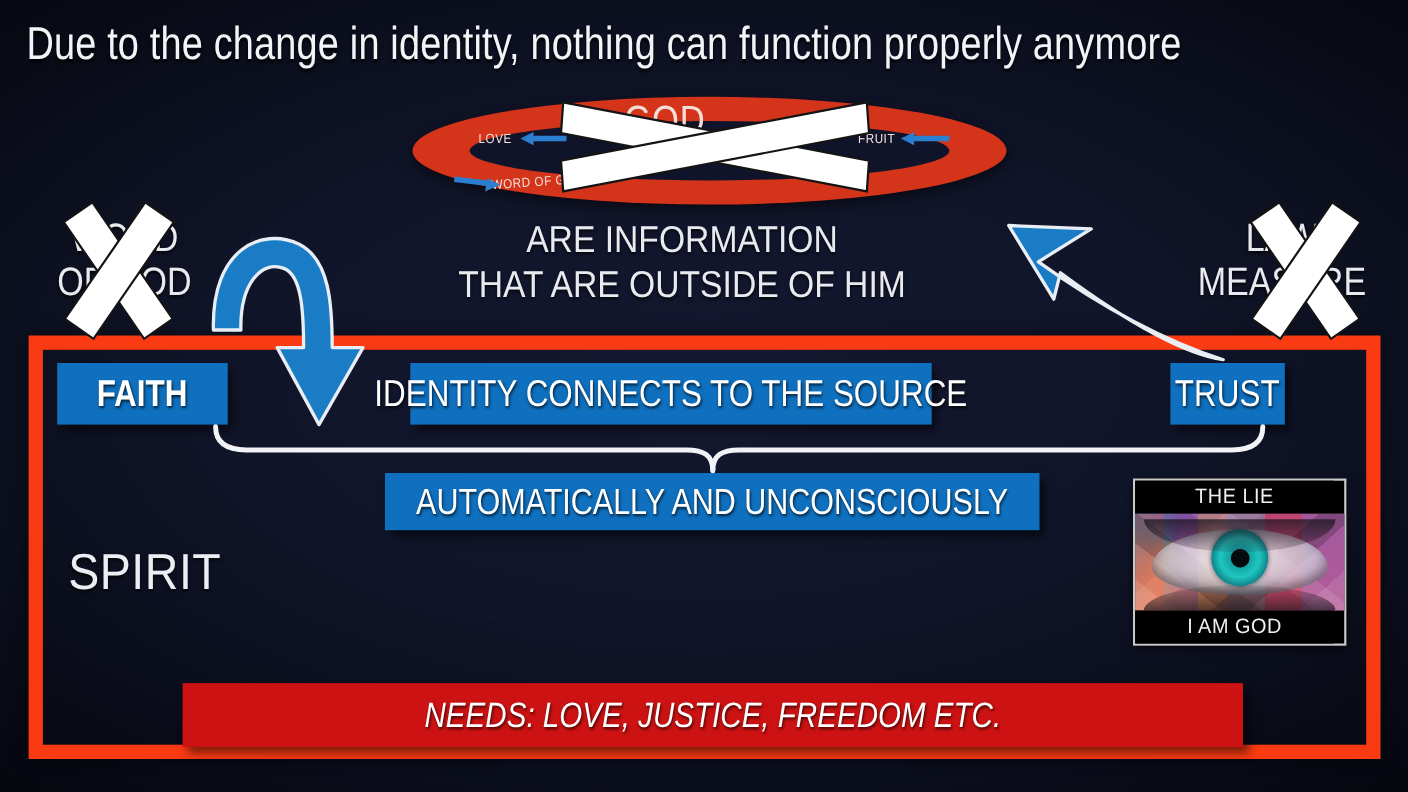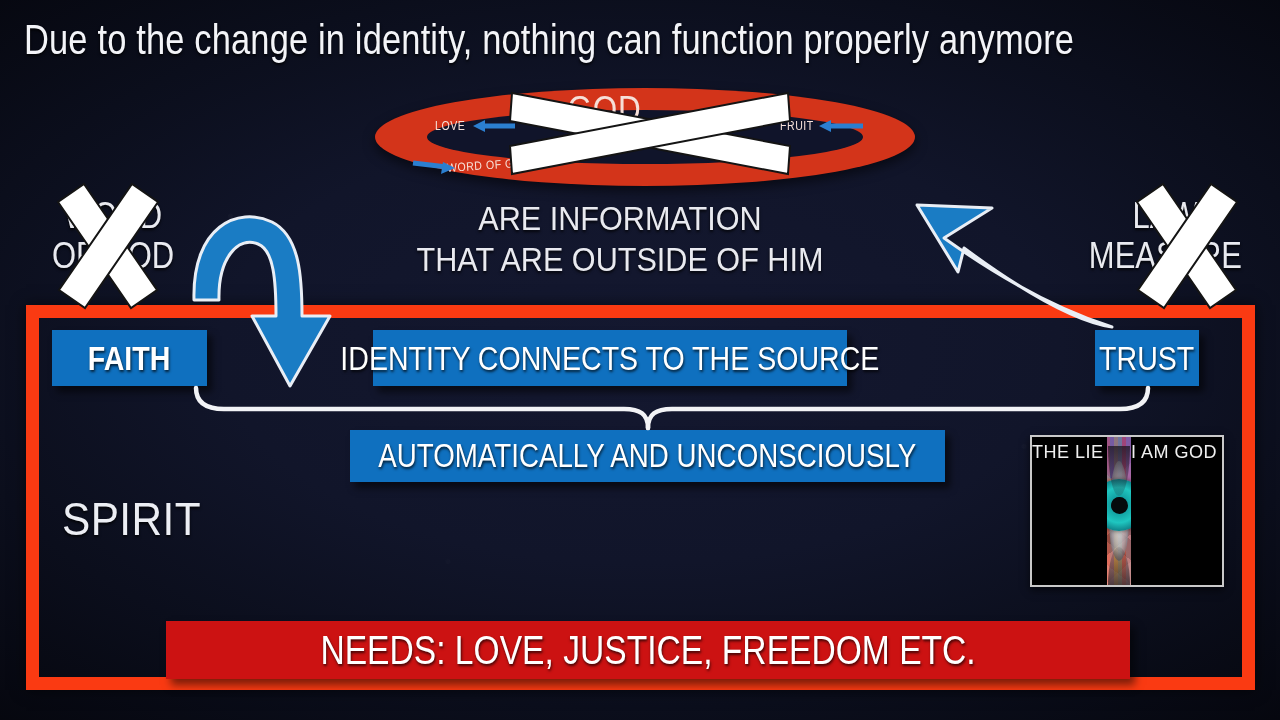--- a/index.html
+++ b/index.html
@@ -149,21 +149,21 @@
     align-items: center;
     justify-content: center;
     text-shadow: 1px 2px 3px rgba(0,0,0,.75);
     box-shadow: 5px 6px 7px rgba(0,0,0,.55);
     white-space: nowrap;
   }
   .bluebox span { transform: scaleX(0.84); display: inline-block; }
 
   #box-faith   { left: 52px;  top: 330px; width: 155px; height: 56px; font-size: 34px; font-weight: bold; }
   #box-identity{ left: 373px; top: 330px; width: 474px; height: 56px; font-size: 34px; }
-  #box-trust   { left: 1095px;top: 330px; width: 104px; height: 56px; font-size: 34px; }
+  #box-trust   { left: 1064px;top: 330px; width: 104px; height: 56px; font-size: 34px; }
   #box-auto    { left: 350px; top: 430px; width: 595px; height: 52px; font-size: 33px; }
 
   
   #spirit {
     position: absolute;
     left: 62px;
     top: 492px;
     font-size: 46px;
     letter-spacing: .5px;
     color: #eceef4;
@@ -176,40 +176,41 @@
   #needs {
     position: absolute;
     left: 166px;
     top: 621px;
     width: 964px;
     height: 58px;
     background: #cc1212;
     display: flex;
     align-items: center;
     justify-content: center;
-    font-size: 40px;
+    font-size: 32px;
     color: #fff;
     text-shadow: 1px 2px 3px rgba(0,0,0,.7);
     box-shadow: 5px 6px 8px rgba(0,0,0,.5);
     white-space: nowrap;
+    font-style: italic;
   }
   #needs span { transform: scaleX(0.84); display: inline-block; }
 
   
   #lie-card {
     position: absolute;
     left: 1030px;
     top: 435px;
     width: 194px;
     height: 152px;
     background: #000;
     border: 2px solid #c9c9c9;
     box-sizing: border-box;
     display: flex;
-    flex-direction: row;
+    flex-direction: column;
     box-shadow: 0 3px 8px rgba(0,0,0,.6);
   }
   #lie-title, #lie-caption {
     height: 30px;
     display: flex;
     align-items: center;
     justify-content: center;
     font-size: 19px;
     color: #efefef;
     letter-spacing: .5px;

